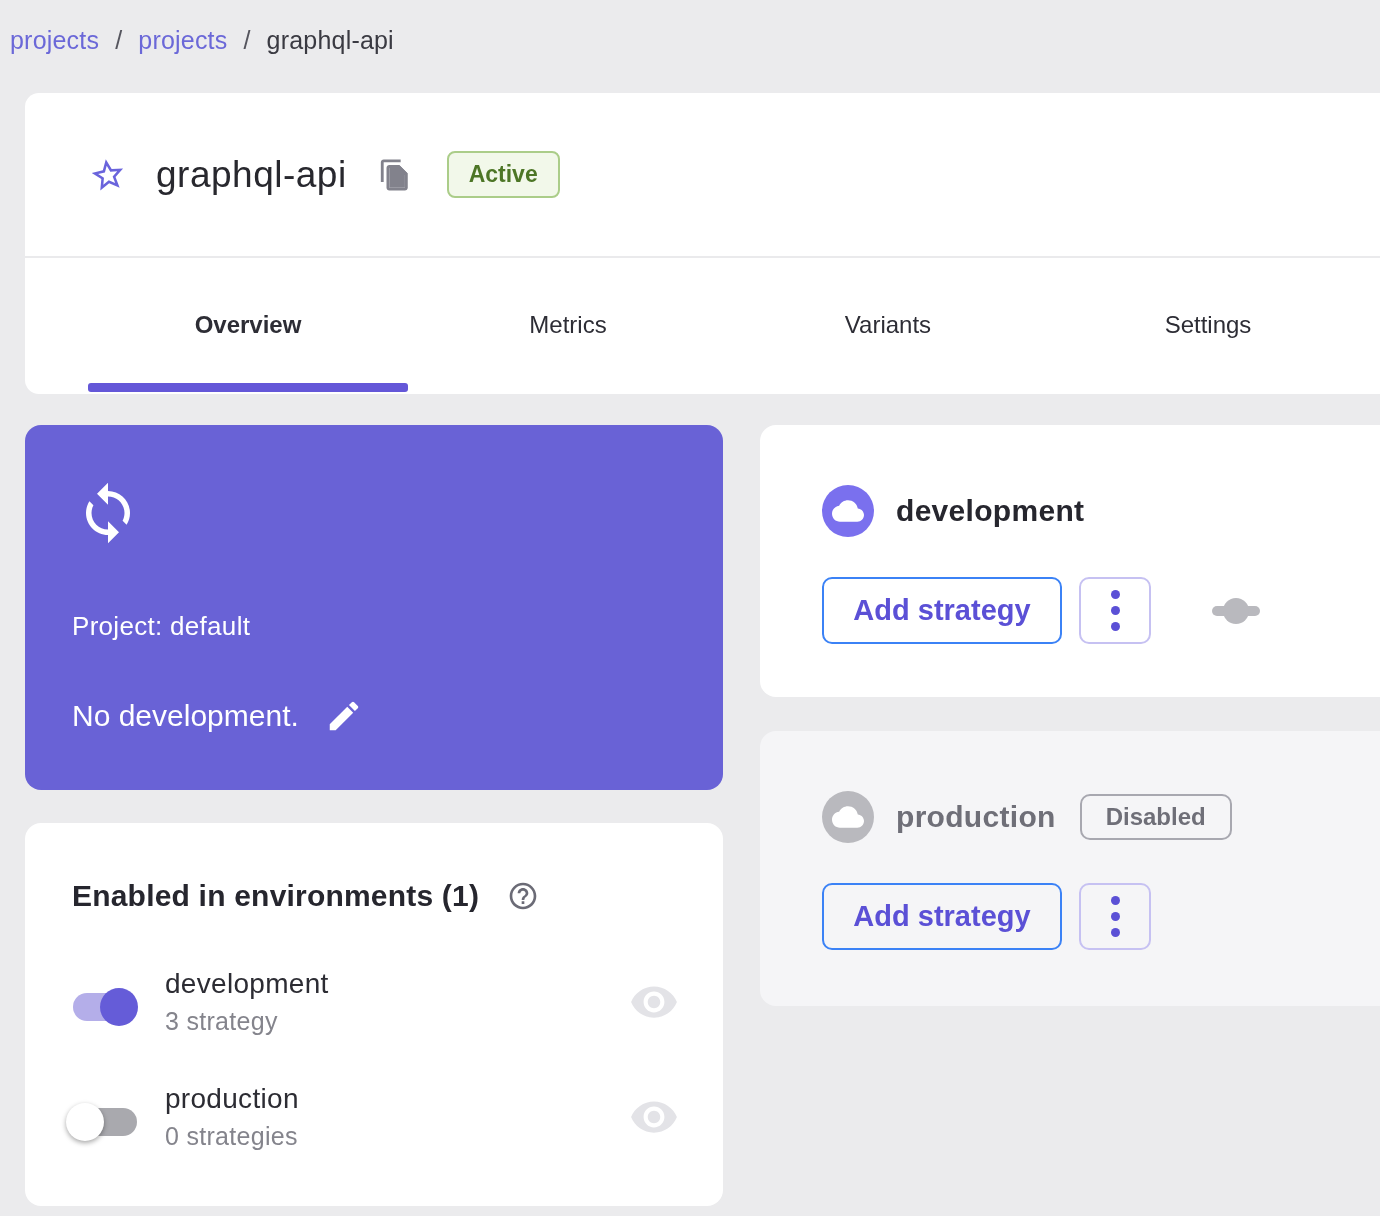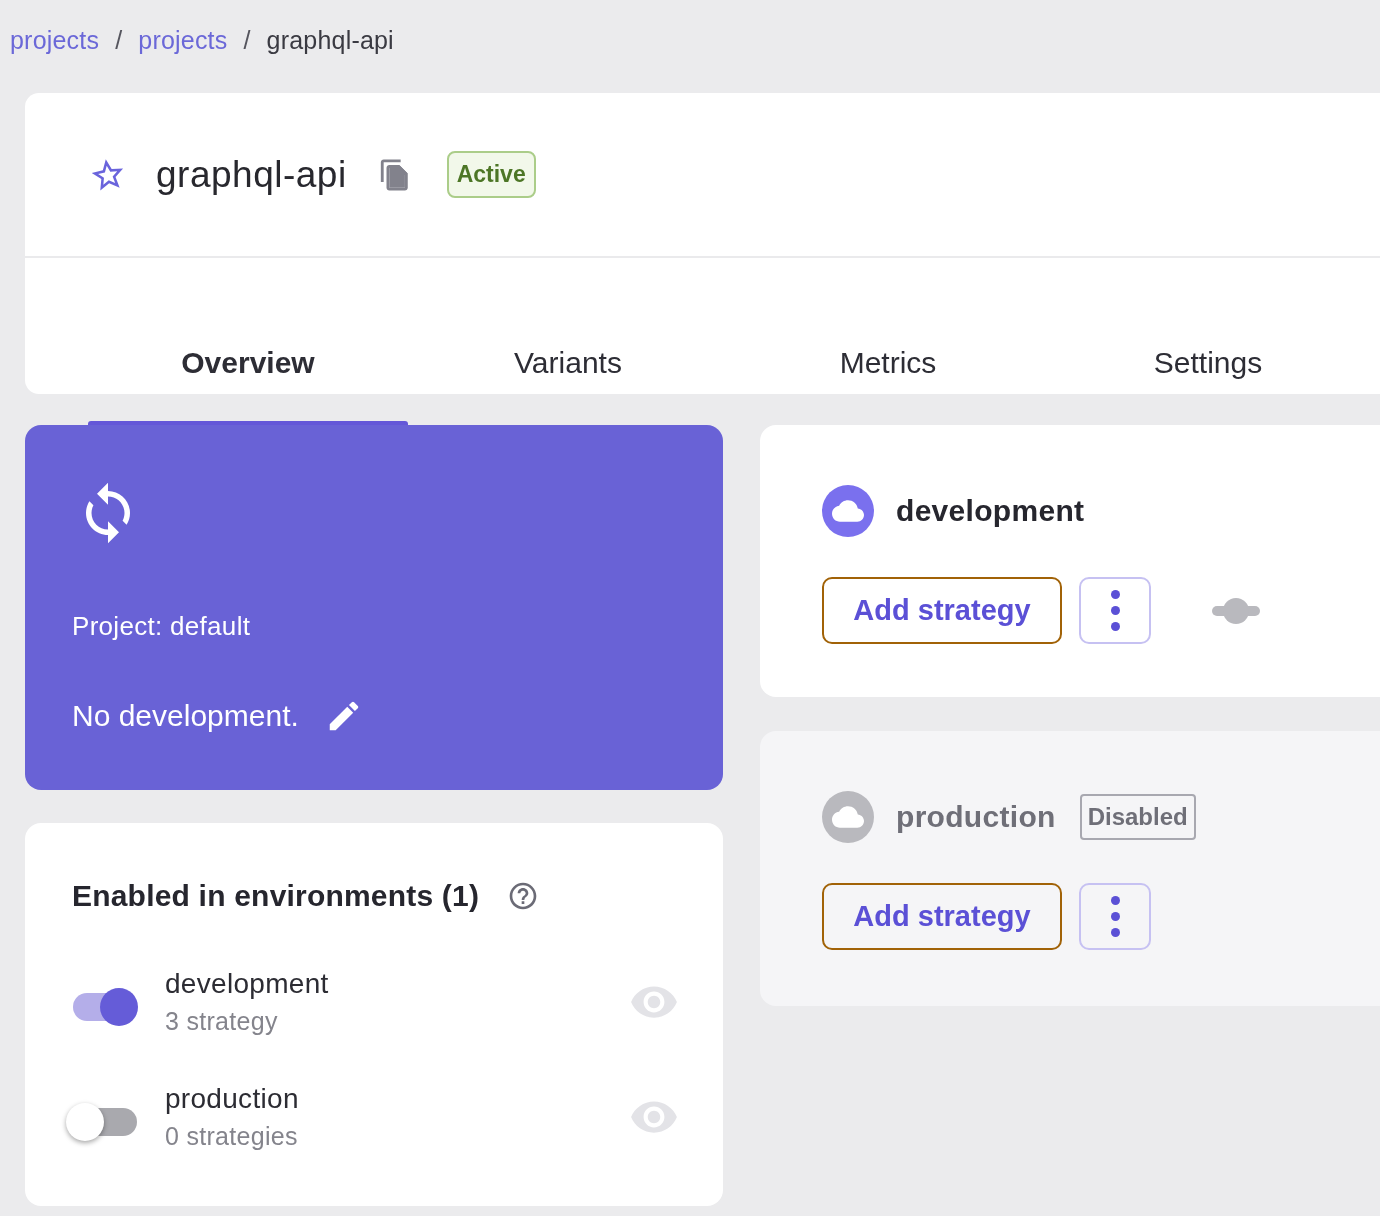--- a/index.html
+++ b/index.html
@@ -32,31 +32,31 @@
     height: 165px; display: flex; align-items: center;
     padding-left: 63px; border-bottom: 2px solid #eaeaec;
   }
   .star-btn { background: none; border: none; cursor: pointer; width: 40px; height: 40px; display:flex; align-items:center; justify-content:center; }
   .feature-title { font-size: 37px; font-weight: 500; color: #28282e; margin-left: 28px; letter-spacing: 0.5px; }
   .copy-btn { background: none; border: none; cursor: pointer; margin-left: 28px; width: 40px; height: 40px; display:flex; align-items:center; justify-content:center; }
   .status-badge {
     margin-left: 32px;
     font-size: 23px; font-weight: bold; color: #4d7626;
     background: #f2f8ea; border: 2px solid #abcd89; border-radius: 8px;
-    padding: 8px 8px;
+    padding: 8px 20px;
   }
 
   
   .tabs-row { display: flex; height: 134px; padding-left: 63px; }
   .tab {
     position: relative; width: 320px; height: 100%;
     display: flex; align-items: center; justify-content: center;
     background: none; border: none; cursor: pointer;
     font-family: "Liberation Sans", sans-serif;
-    font-size: 30px; color: #2d2d35; margin-top: 38px;
+    font-size: 24px; color: #2d2d35;
   }
   .tab.active { font-weight: bold; }
   .tab-indicator {
     position: absolute; left: 0; right: 0; bottom: 0; height: 9px;
     background: #6457d8; border-radius: 3px;
   }
 
   
   .toggle-card {
     position: absolute; left: 25px; top: 425px;
@@ -88,30 +88,30 @@
   }
   .cloud-circle {
     width: 52px; height: 52px; border-radius: 50%;
     background: #7a70ee; display: flex; align-items: center; justify-content: center;
   }
   .env-card.prod .cloud-circle { background: #b9b9be; }
   .env-name { font-size: 30px; font-weight: bold; color: #26262e; letter-spacing: 0.3px; }
   .env-card.prod .env-name { color: #6f6f78; }
   .disabled-badge {
     font-size: 24px; font-weight: bold; color: #6f6f78;
-    border: 2px solid #a8a8b0; border-radius: 4px;
-    padding: 7px 6px; margin-left: 2px; background: transparent;
+    border: 2px solid #a8a8b0; border-radius: 10px;
+    padding: 7px 24px; margin-left: 2px; background: transparent;
   }
   .env-actions {
     position: absolute; left: 62px; top: 152px;
     display: flex; align-items: center; gap: 17px;
   }
   .add-strategy-btn {
     width: 240px; height: 67px;
-    background: #ffffff; border: 2px solid #a16207; border-radius: 10px;
+    background: #ffffff; border: 2px solid #3b82f6; border-radius: 10px;
     font-family: "Liberation Sans", sans-serif;
     font-size: 29px; font-weight: bold; color: #5b50d6;
     cursor: pointer;
   }
   .env-card.prod .add-strategy-btn { background: transparent; }
   .kebab-btn {
     width: 72px; height: 67px;
     background: transparent; border: 2px solid #c6c1f2; border-radius: 10px;
     display: flex; flex-direction: column; align-items: center; justify-content: center; gap: 7px;
     cursor: pointer;
@@ -191,24 +191,24 @@
         </svg>
       </button>
       <span class="status-badge">Active</span>
     </div>
     <div class="tabs-row">
       <button class="tab active">
         <span>Overview</span>
         <span class="tab-indicator"></span>
       </button>
       <button class="tab">
+        <span>Metrics</span>
+      </button>
+      <button class="tab">
         <span>Variants</span>
-      </button>
-      <button class="tab">
-        <span>Metrics</span>
       </button>
       <button class="tab">
         <span>Settings</span>
       </button>
     </div>
   </section>
 
   <section class="toggle-card">
     <div class="head">
       <svg width="66" height="66" viewBox="0 0 24 24" fill="#ffffff">

